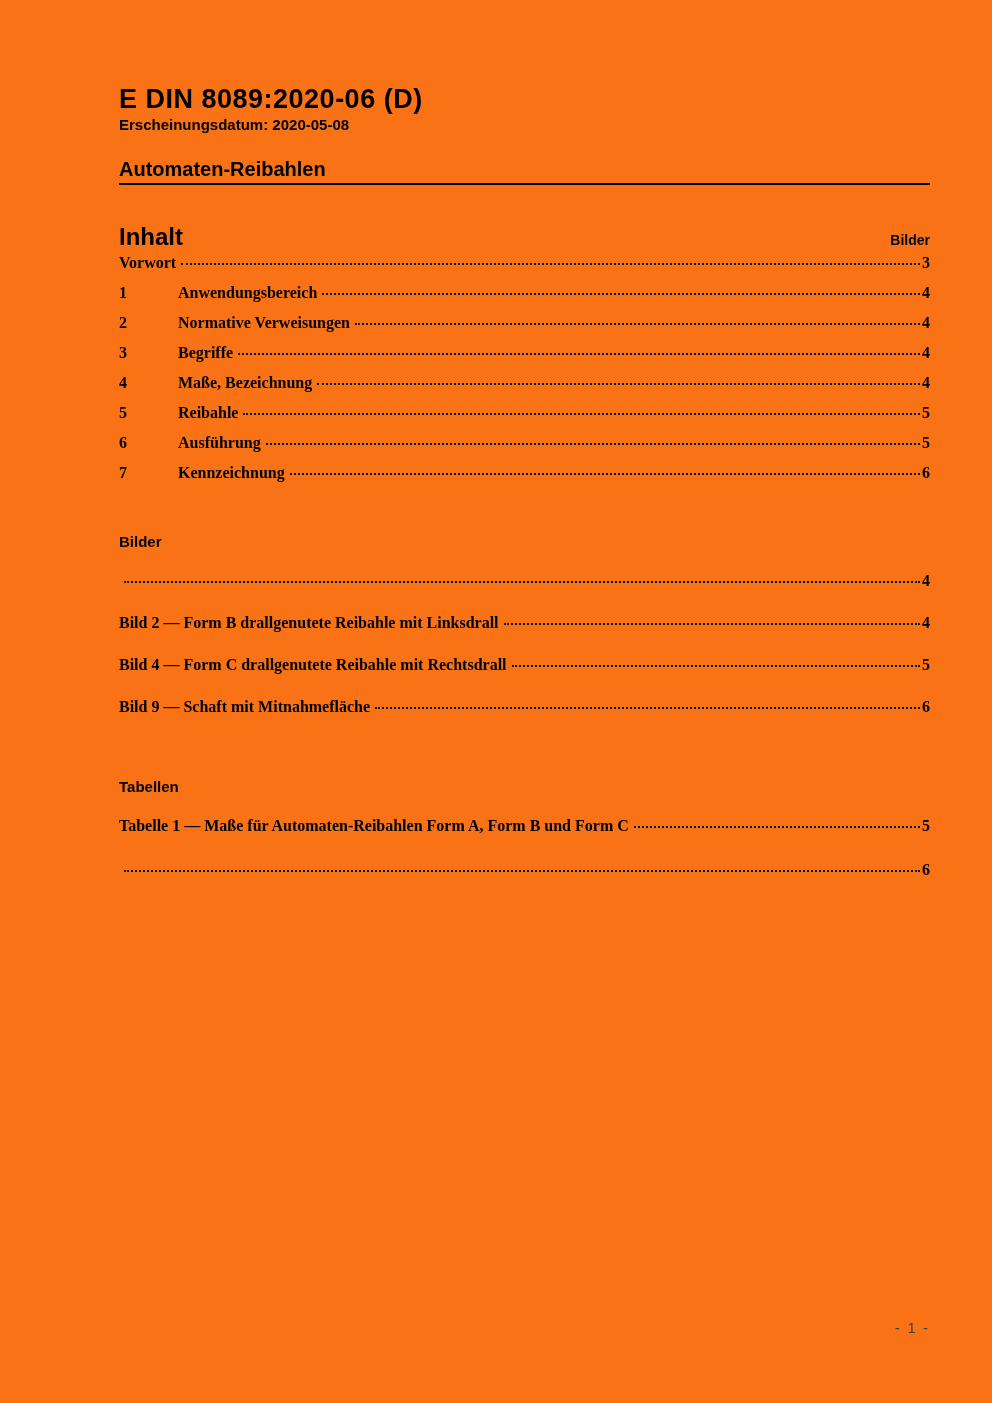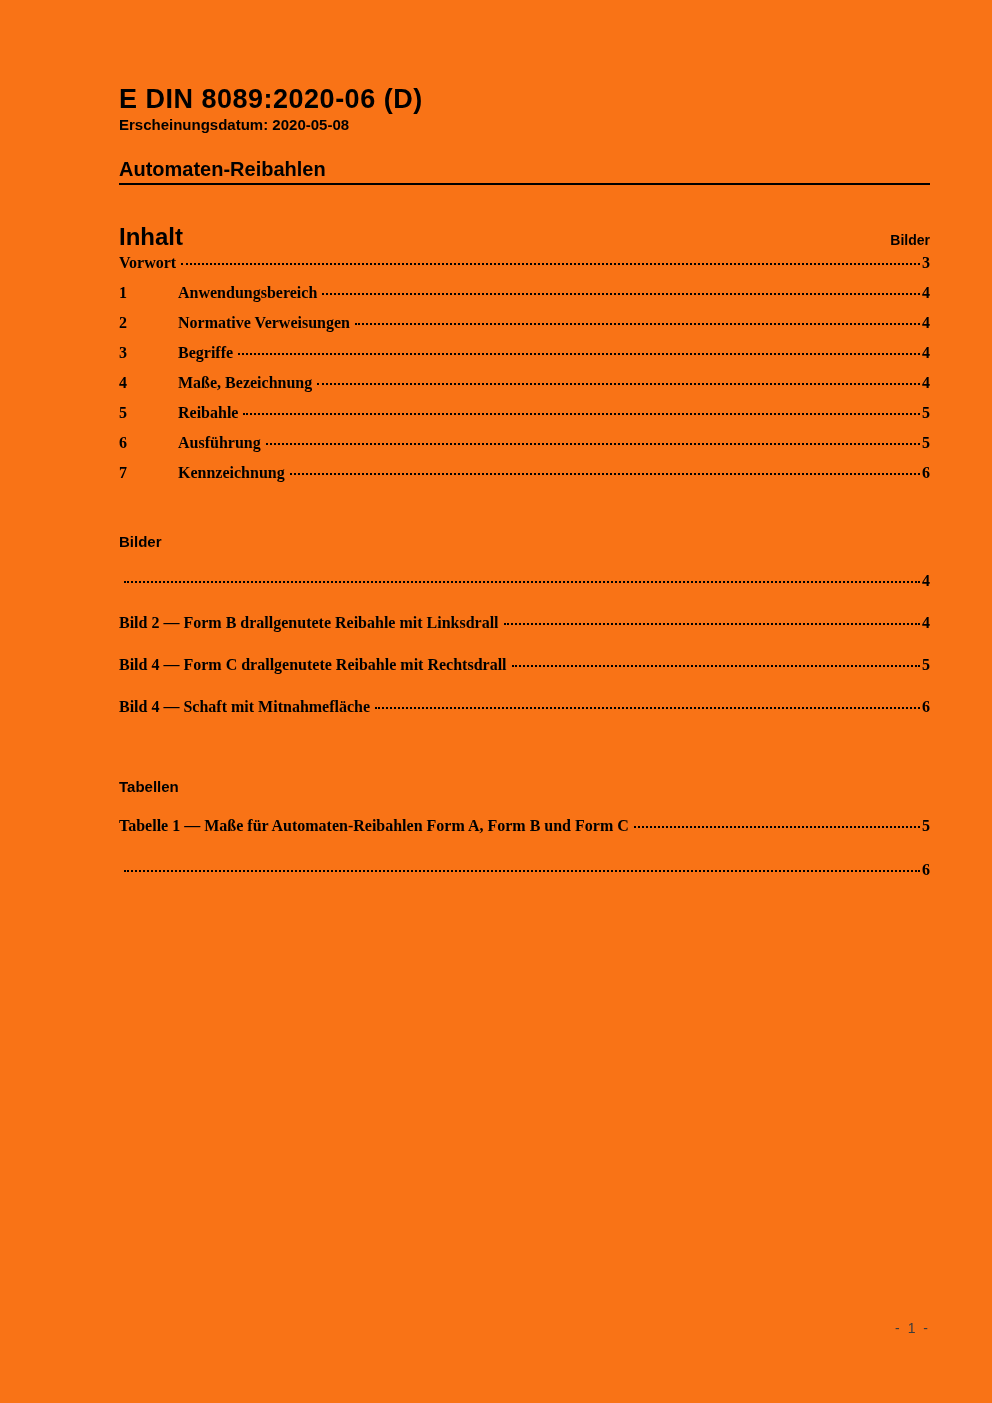--- a/index.html
+++ b/index.html
@@ -213,21 +213,21 @@
         <span class="toc-label">Bild 2 — Form B drallgenutete Reibahle mit Linksdrall</span>
         <span class="leader"></span>
         <span class="toc-page">4</span>
       </div>
       <div class="fig-row">
         <span class="toc-label">Bild 4 — Form C drallgenutete Reibahle mit Rechtsdrall</span>
         <span class="leader"></span>
         <span class="toc-page">5</span>
       </div>
       <div class="fig-row">
-        <span class="toc-label">Bild 4 — Schaft mit Mitnahmefläche</span>
+        <span class="toc-label">Bild 9 — Schaft mit Mitnahmefläche</span>
         <span class="leader"></span>
         <span class="toc-page">6</span>
       </div>
     </div>
 
     <div class="section-heading tabellen-heading">Tabellen</div>
 
     <div class="tab-list">
       <div class="tab-row">
         <span class="toc-label">Tabelle 1 — Maße für Automaten-Reibahlen Form A, Form B und Form C</span>

